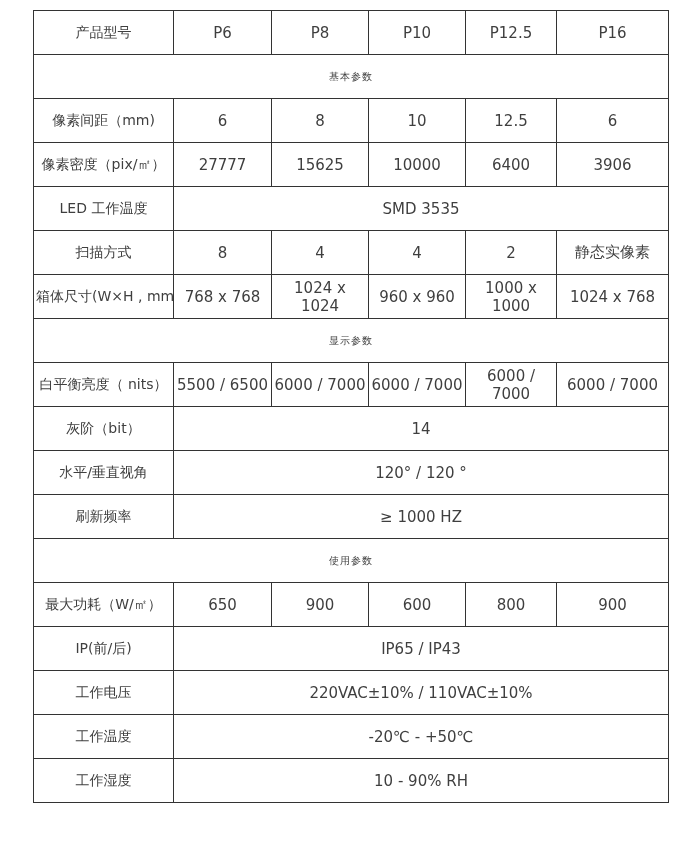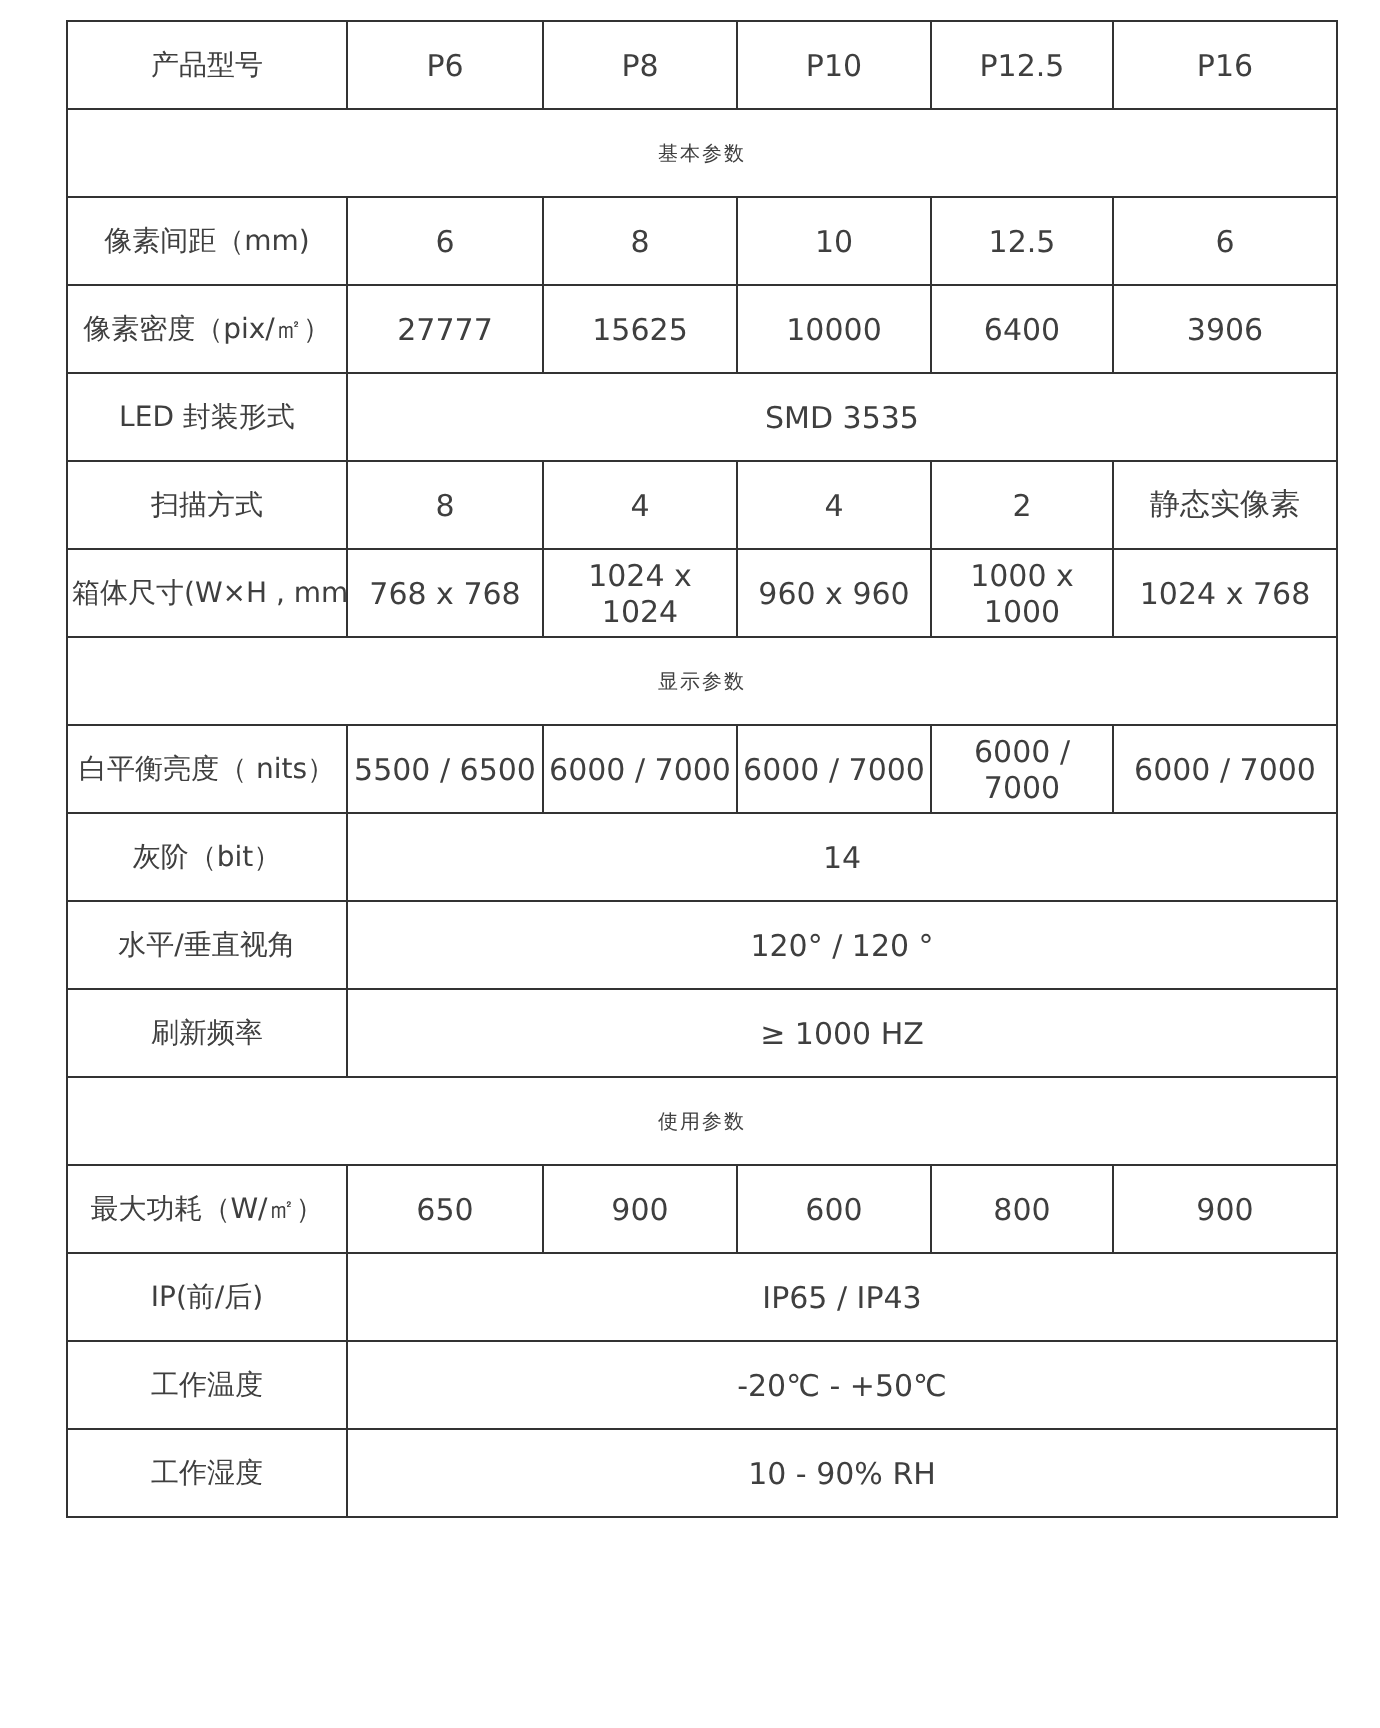--- a/index.html
+++ b/index.html
@@ -76,21 +76,21 @@
   <tr>
     <td class="label">像素密度（pix/㎡）</td>
     <td>27777</td>
     <td>15625</td>
     <td>10000</td>
     <td>6400</td>
     <td>3906</td>
   </tr>
 
   <tr>
-    <td class="label">LED 封装形式</td>
+    <td class="label">LED 工作温度</td>
     <td colspan="5">SMD 3535</td>
   </tr>
 
   <tr>
     <td class="label">扫描方式</td>
     <td>8</td>
     <td>4</td>
     <td>4</td>
     <td>2</td>
     <td>静态实像素</td>
@@ -145,20 +145,24 @@
     <td>800</td>
     <td>900</td>
   </tr>
 
 
   <tr>
     <td class="label">IP(前/后)</td>
     <td colspan="5">IP65 / IP43</td>
   </tr>
 
+  <tr>
+    <td class="label">工作电压</td>
+    <td colspan="5">220VAC±10% / 110VAC±10%</td>
+  </tr>
 
   <tr>
     <td class="label">工作温度</td>
     <td colspan="5">-20℃ - +50℃</td>
   </tr>
 
   <tr>
     <td class="label">工作湿度</td>
     <td colspan="5">10 - 90% RH</td>
   </tr>

